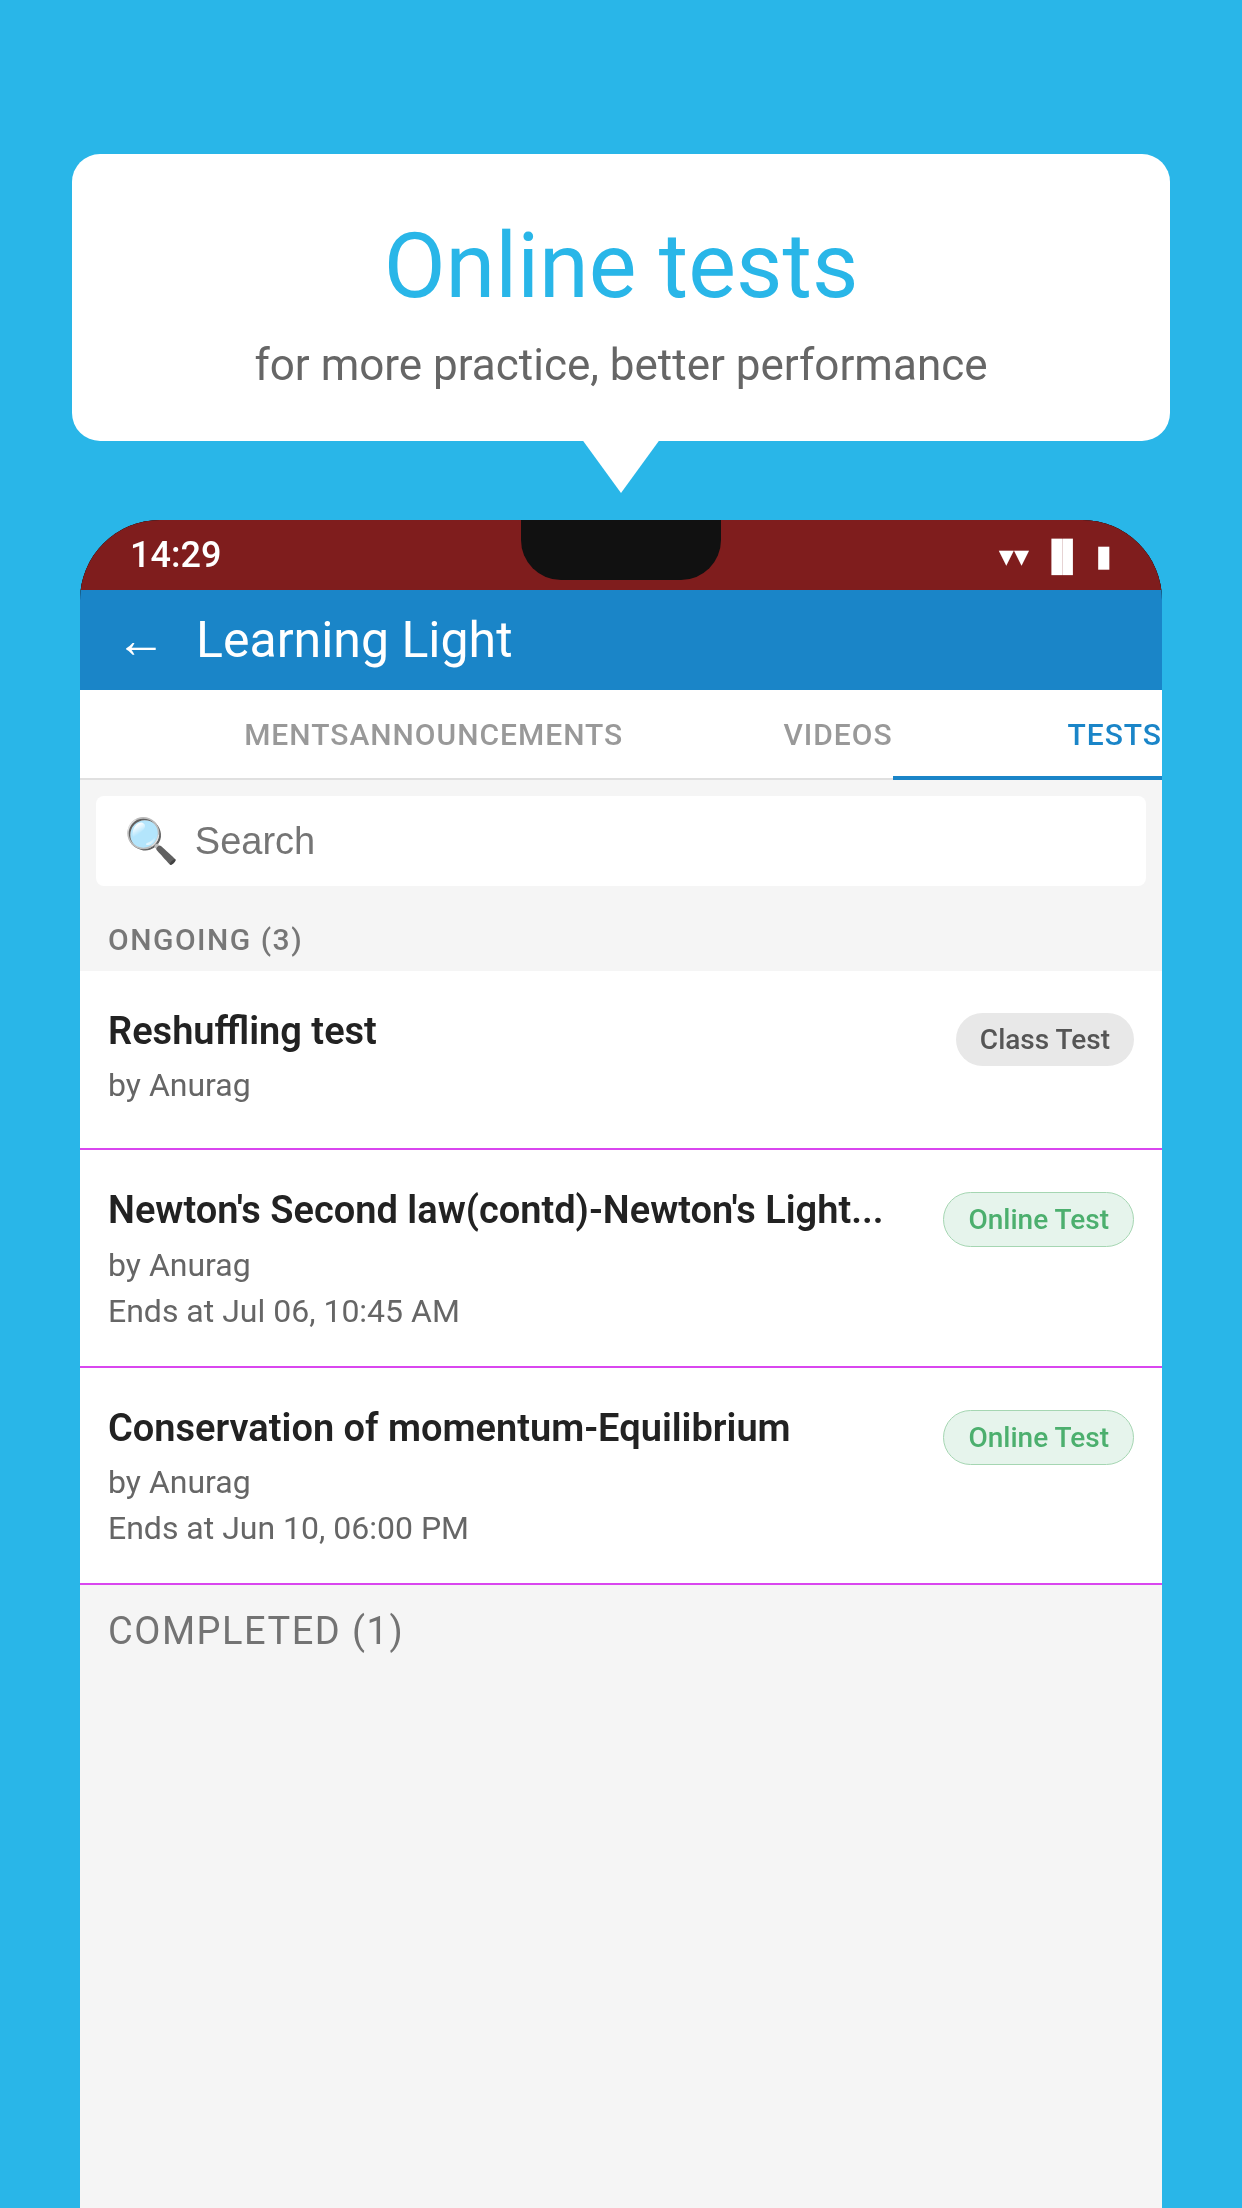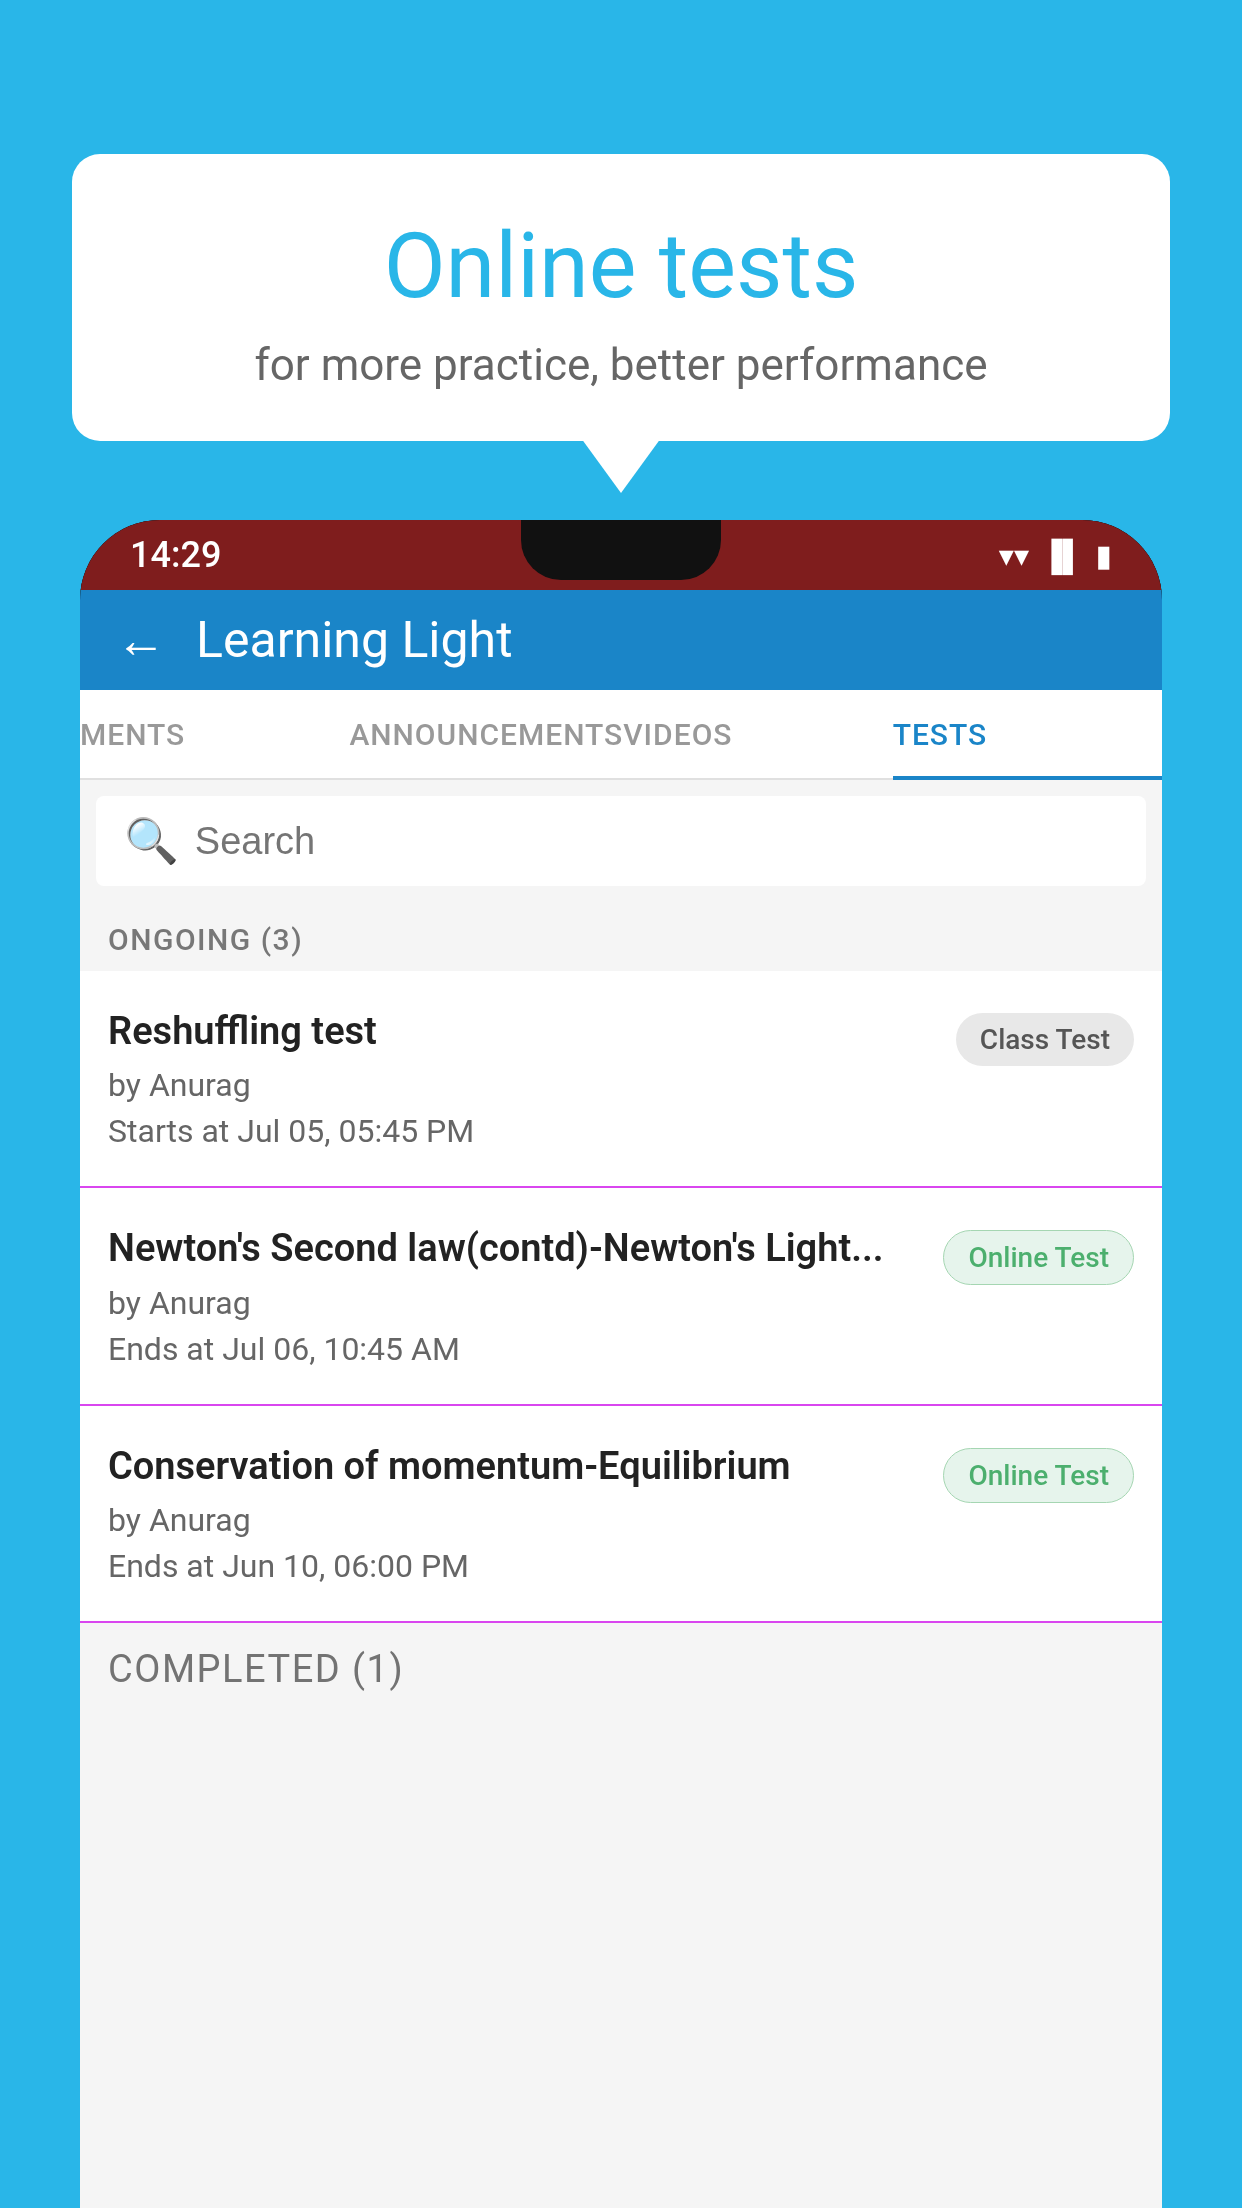--- a/index.html
+++ b/index.html
@@ -119,21 +119,21 @@
     .tabs-bar {
       background: white;
       display: flex;
       border-bottom: 2px solid #e0e0e0;
       height: 90px;
     }
     .tab-item {
       flex: 1;
       display: flex;
       align-items: center;
-      justify-content: flex-start;
+      justify-content: flex-end;
       font-size: 30px;
       color: #999;
       font-weight: 500;
       letter-spacing: 1px;
       cursor: pointer;
       position: relative;
       text-transform: uppercase;
     }
     .tab-item.active {
       color: #1a85c8;
@@ -319,23 +319,20 @@
       </div>
 
       <div class="section-header">ONGOING (3)</div>
 
       <div class="test-list">
 
         <div class="test-item">
           <div class="test-info">
             <div class="test-name">Reshuffling test</div>
             <div class="test-author">by Anurag</div>
-            <div class="test-time">
-              <span>Starts at</span>&nbsp;<span>Jul 05, 05:45 PM</span>
-            </div>
           </div>
           <div class="test-badge badge-class">Class Test</div>
         </div>
 
         <div class="test-item">
           <div class="test-info">
             <div class="test-name">Newton's Second law(contd)-Newton's Light...</div>
             <div class="test-author">by Anurag</div>
             <div class="test-time">
               <span>Ends at</span>&nbsp;<span>Jul 06, 10:45 AM</span>

